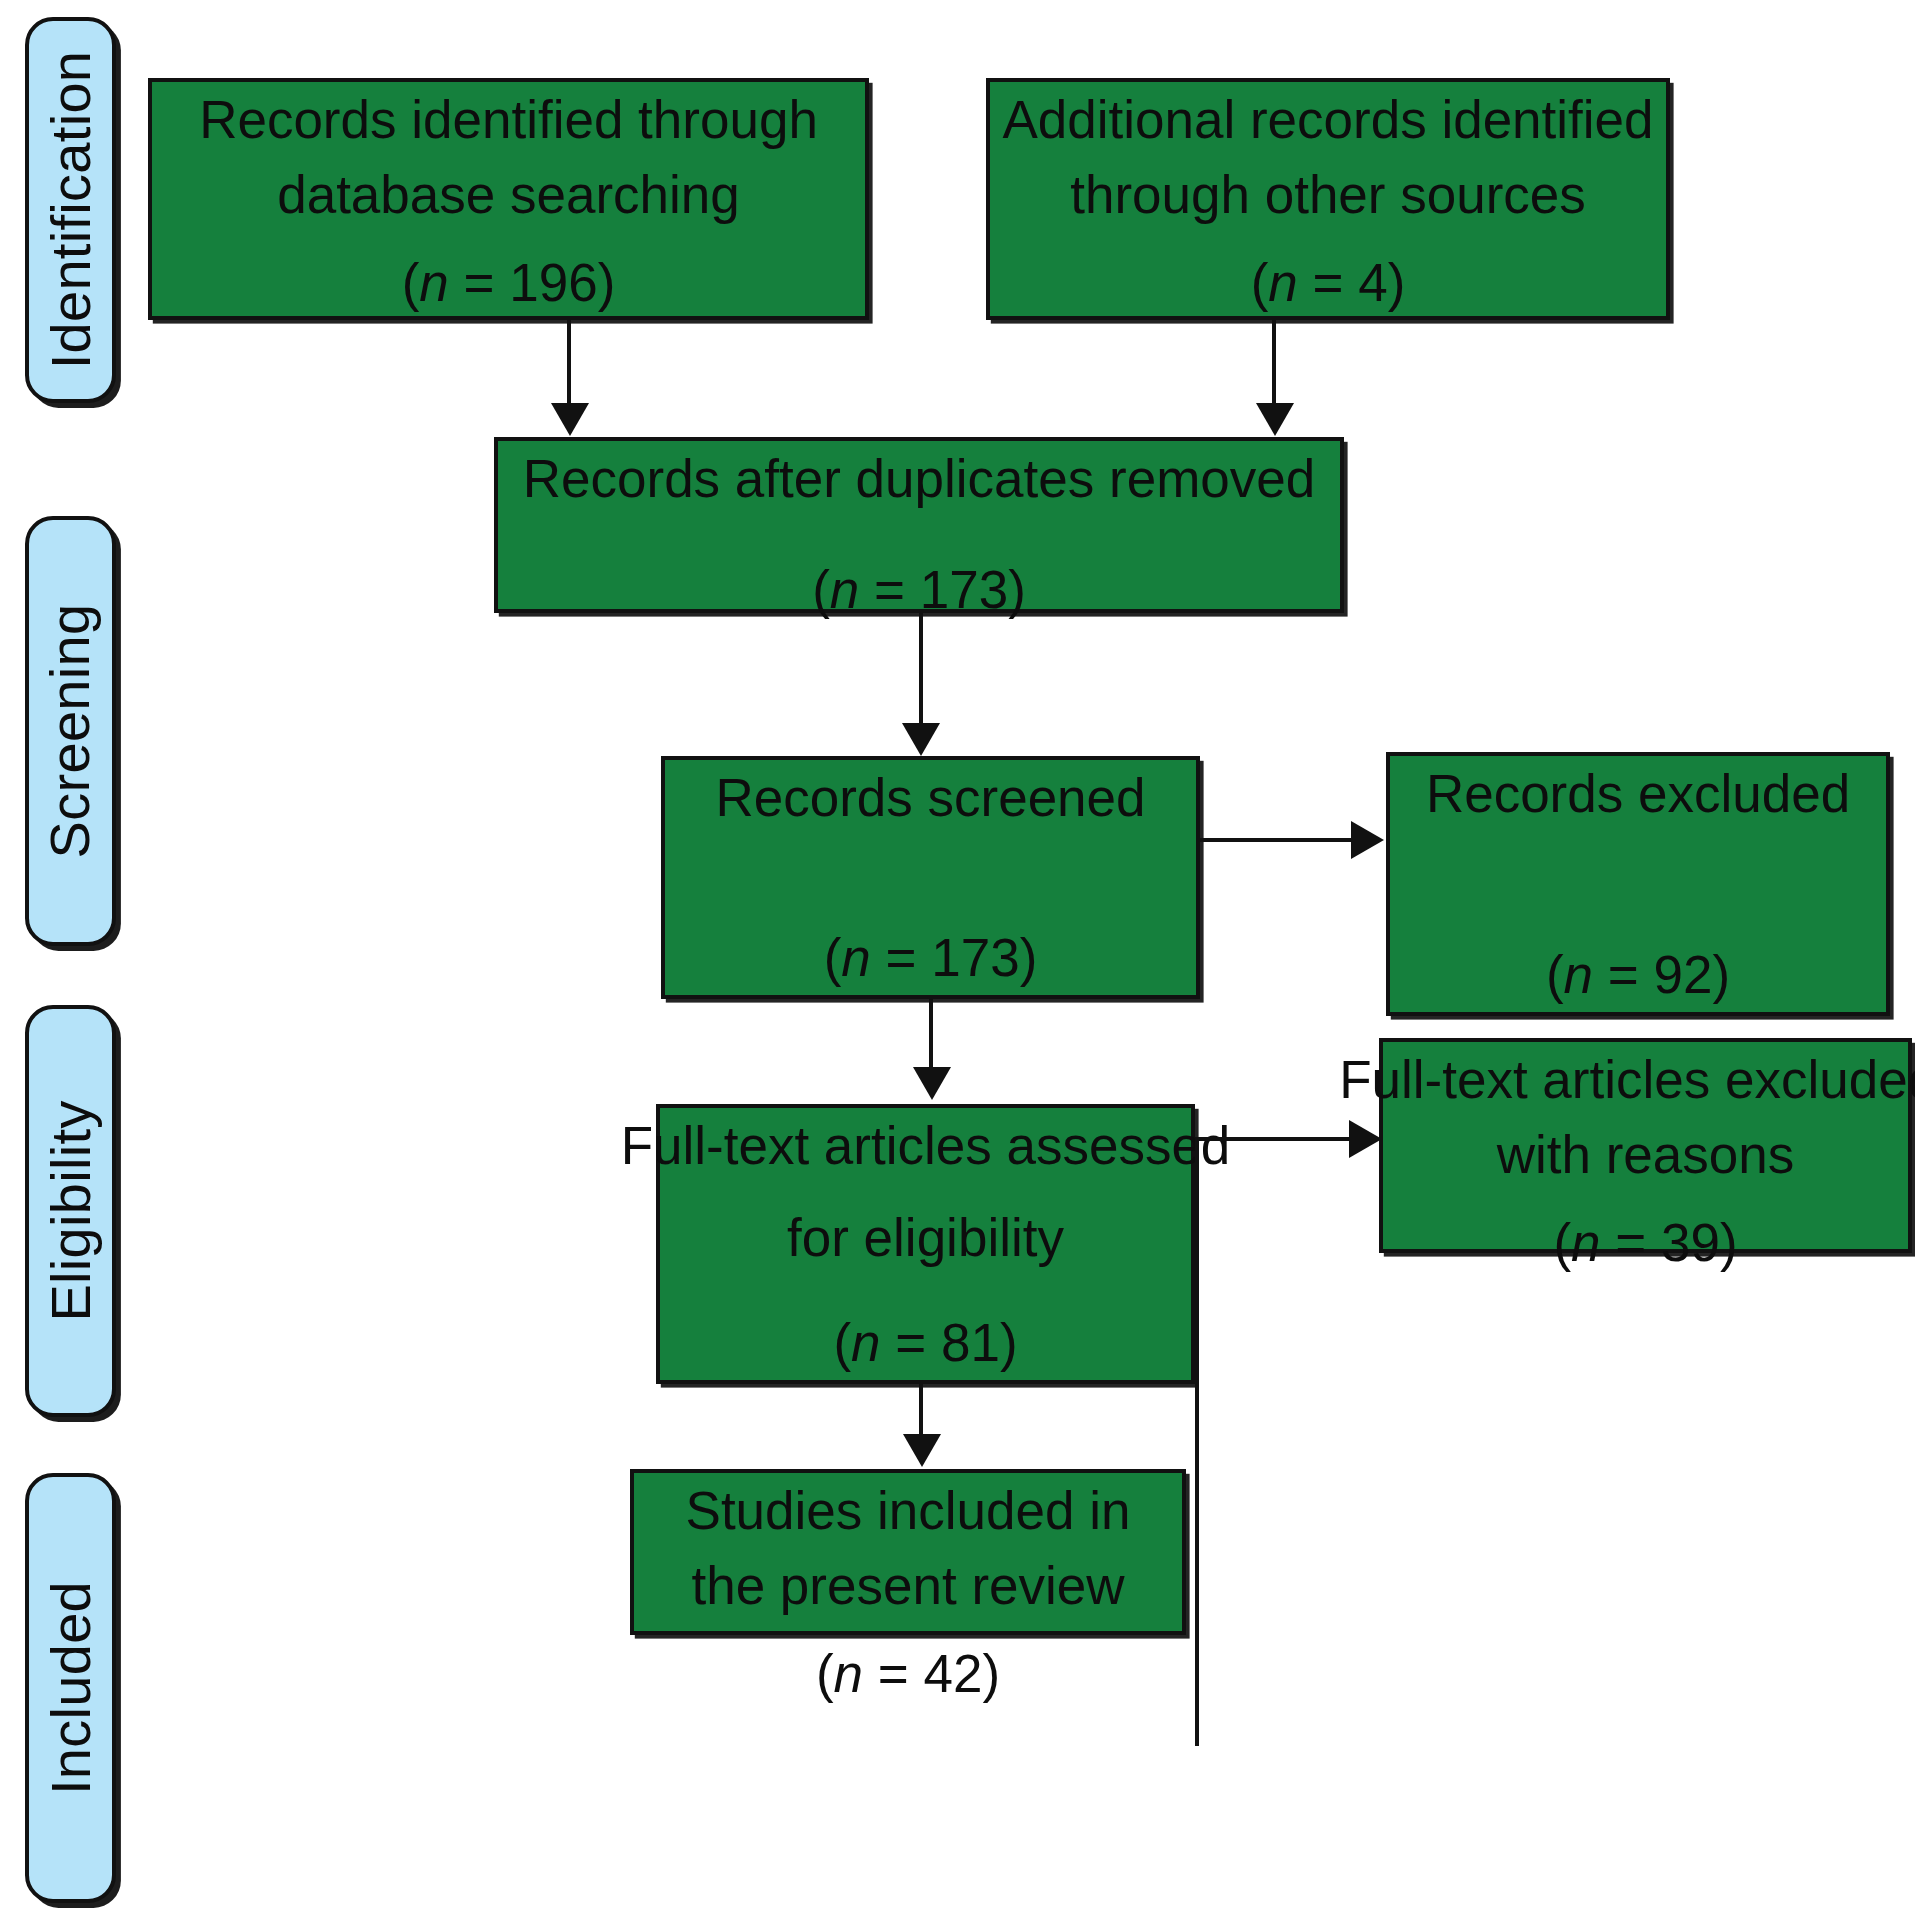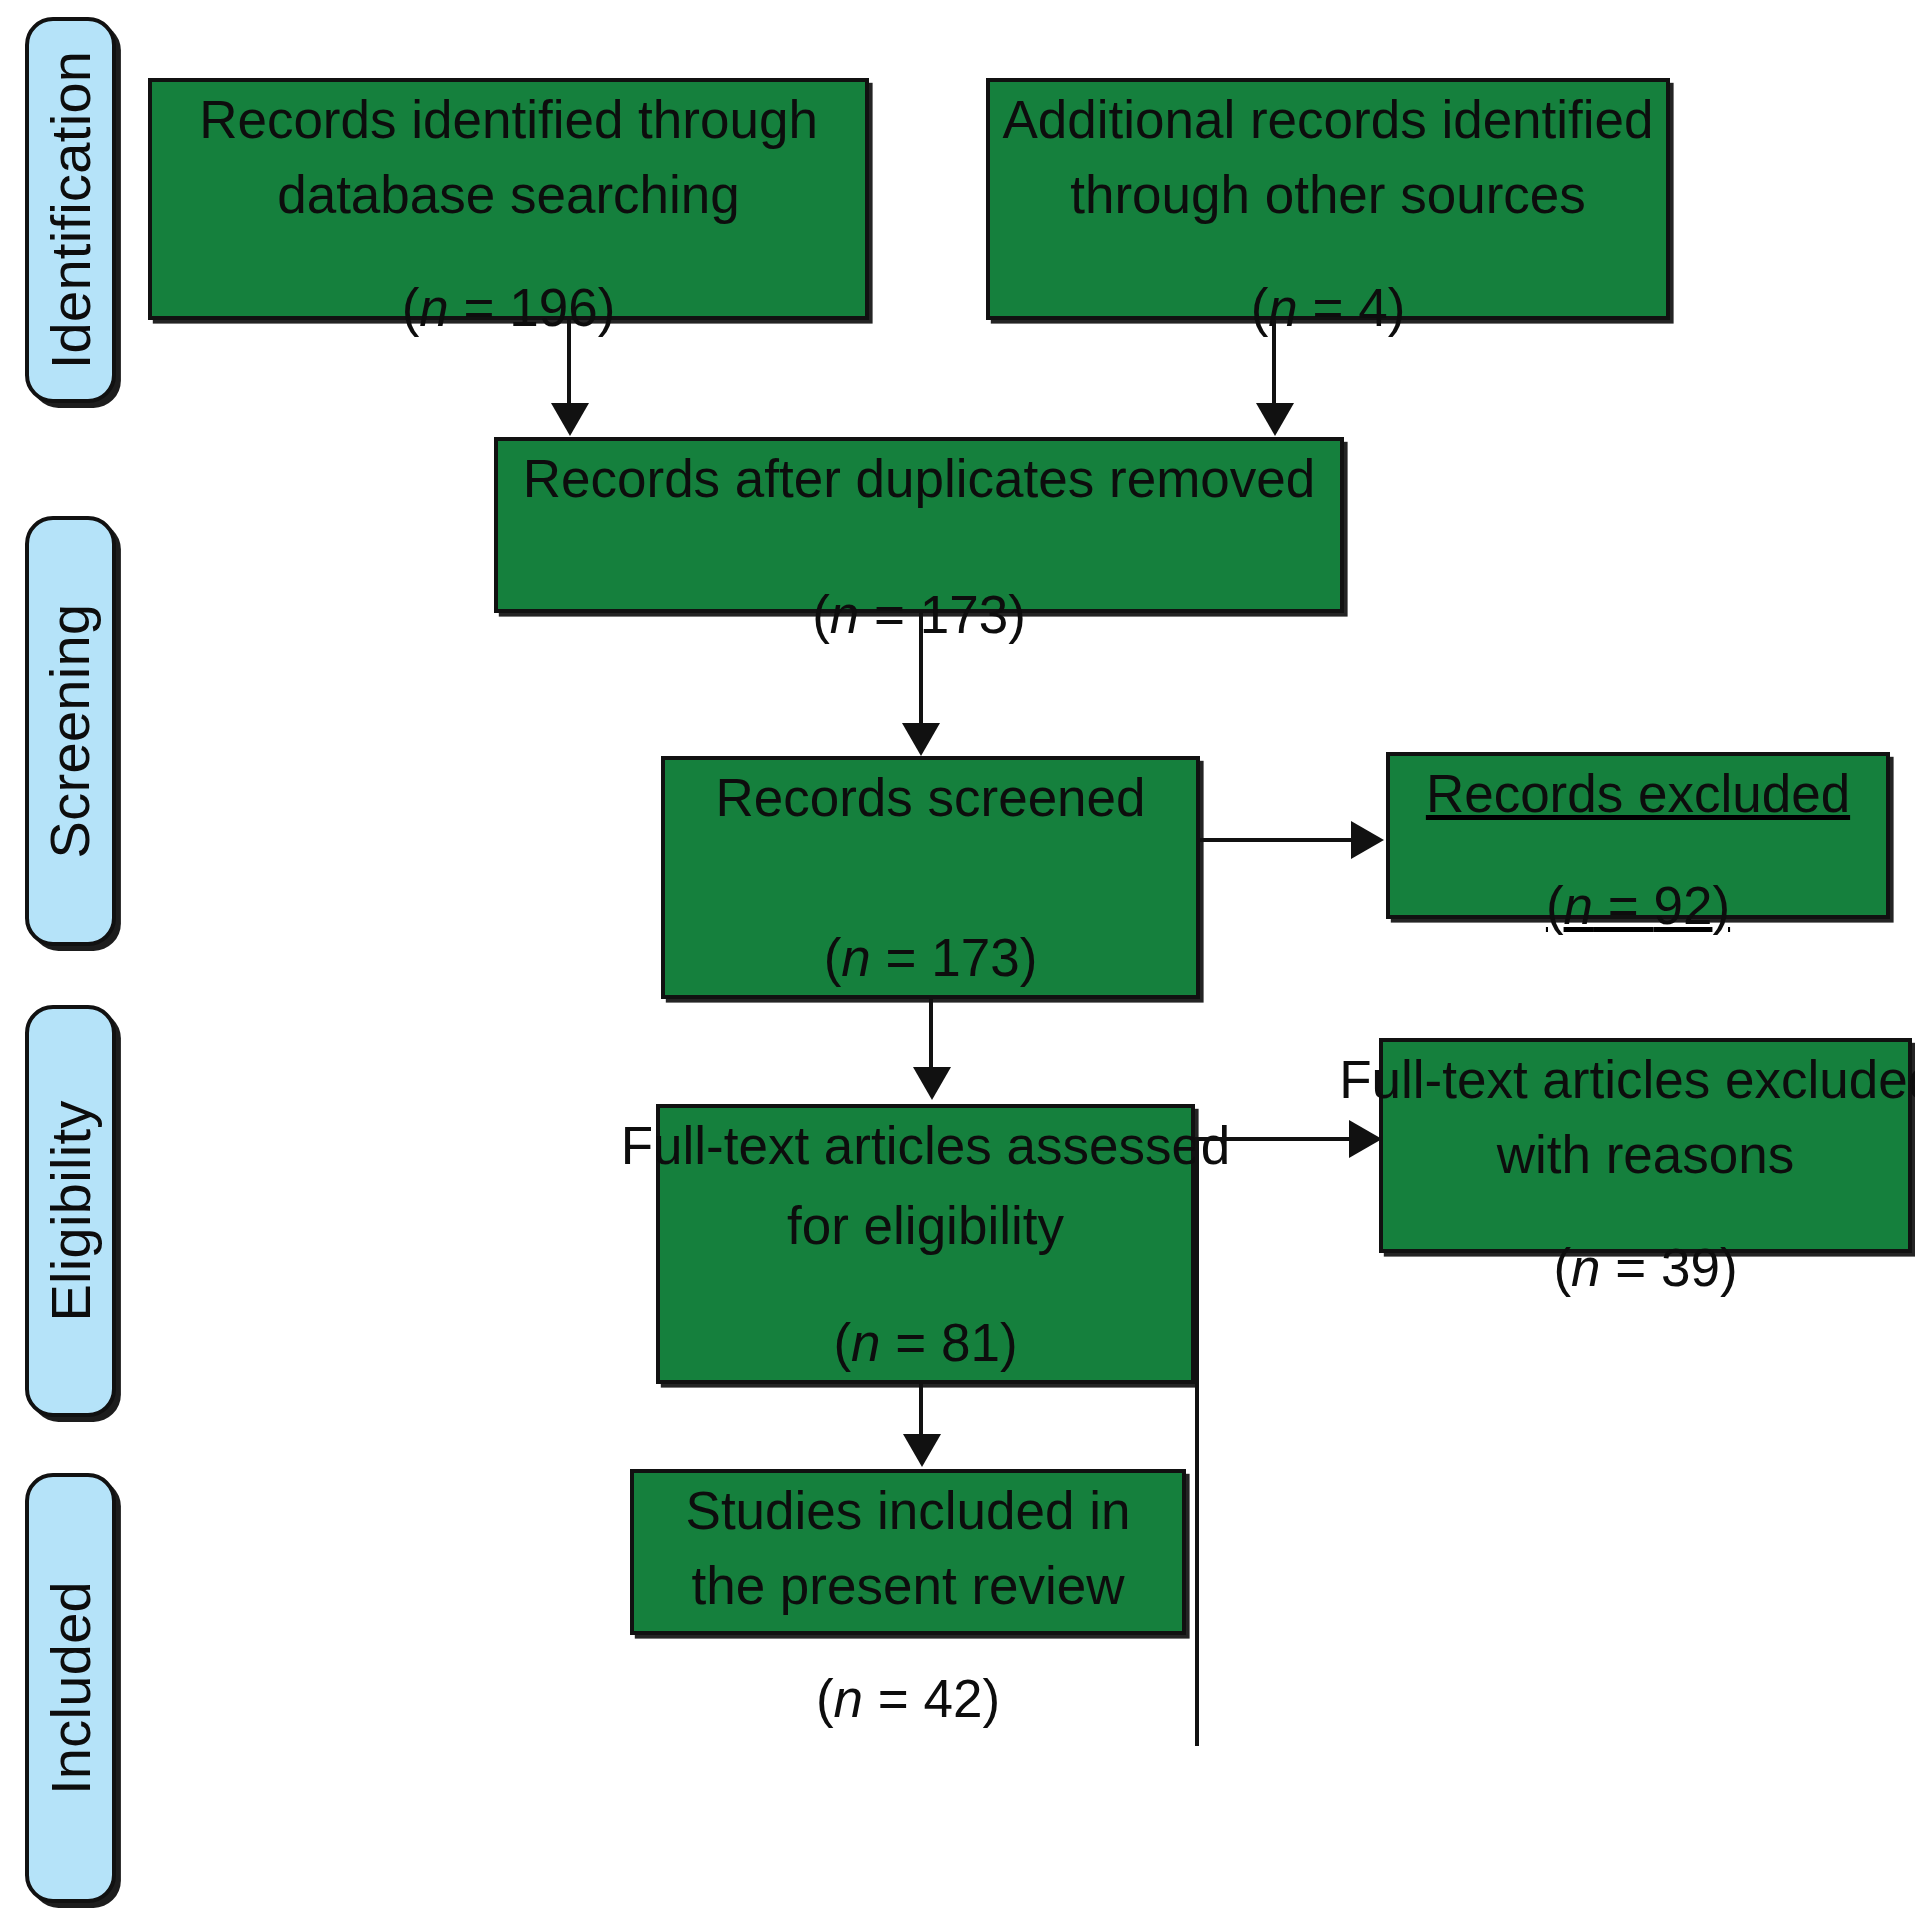--- a/index.html
+++ b/index.html
@@ -52,21 +52,21 @@
     padding: 0 15.7px;
     box-shadow: 4.2px 4.2px 0 -0.6px rgba(12,12,12,0.9);
   }
   .fbox .ln {
     font-size: 53px;
     line-height: 1.42;
     color: #0d0d0d;
     white-space: nowrap;
   }
   .fbox .ln.n {
-    margin-top: 37px;
+    margin-top: 12px;
   }
   .fbox .ln em {
     font-style: italic;
   }
 
   
   .vline {
     position: absolute;
     width: 4.2px;
     background: #111111;
@@ -141,21 +141,21 @@
   <div class="arrow-down" style="left:902px; top:723px;"></div>
 
   <div class="fbox" style="left:661px; top:756px; width:539px; height:243px;gap:42px;">
     <div class="ln">Records screened</div>
     <div class="ln n"><span>(</span><em>n</em><span> = </span><span>173</span><span>)</span></div>
   </div>
 
   <div class="hline" style="left:1200px; top:838px; width:151px;"></div>
   <div class="arrow-right" style="left:1351px; top:821px;"></div>
 
-  <div class="fbox" style="left:1386px; top:752px; width:504px; height:167px;text-decoration:underline;">
+  <div class="fbox" style="left:1386px; top:752px; width:504px; height:264px;">
     <div class="ln">Records excluded</div>
     <div class="ln n"><span>(</span><em>n</em><span> = </span><span>92</span><span>)</span></div>
   </div>
 
   <div class="vline" style="left:929px; top:999px; height:73px;"></div>
   <div class="arrow-down" style="left:913px; top:1067px;"></div>
 
   <div class="fbox" style="left:656px; top:1104px; width:539px; height:280px;">
     <div class="ln">Full-text articles assessed</div>
     <div class="ln">for eligibility</div>

